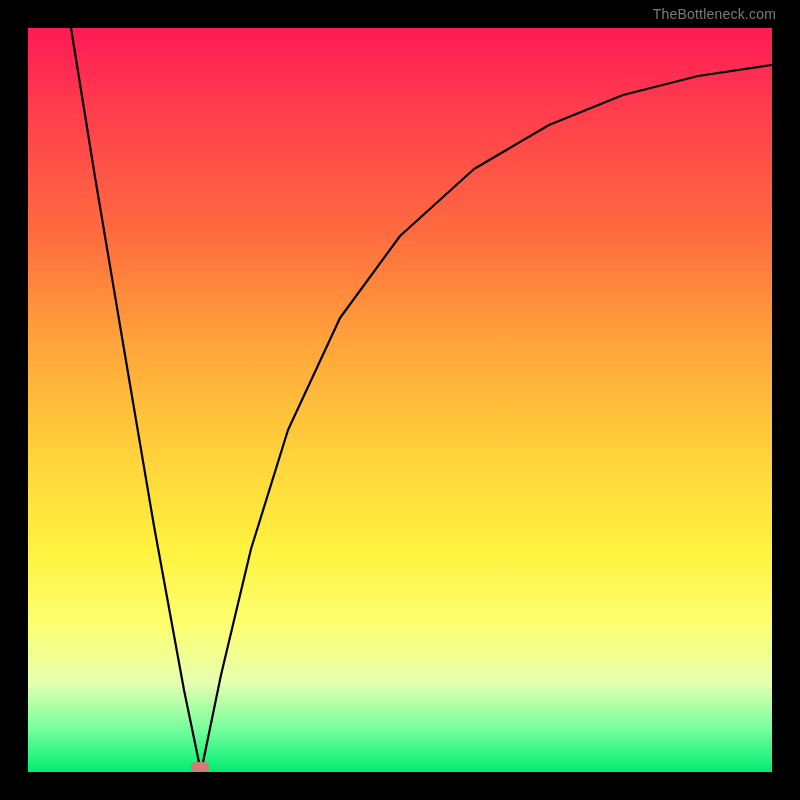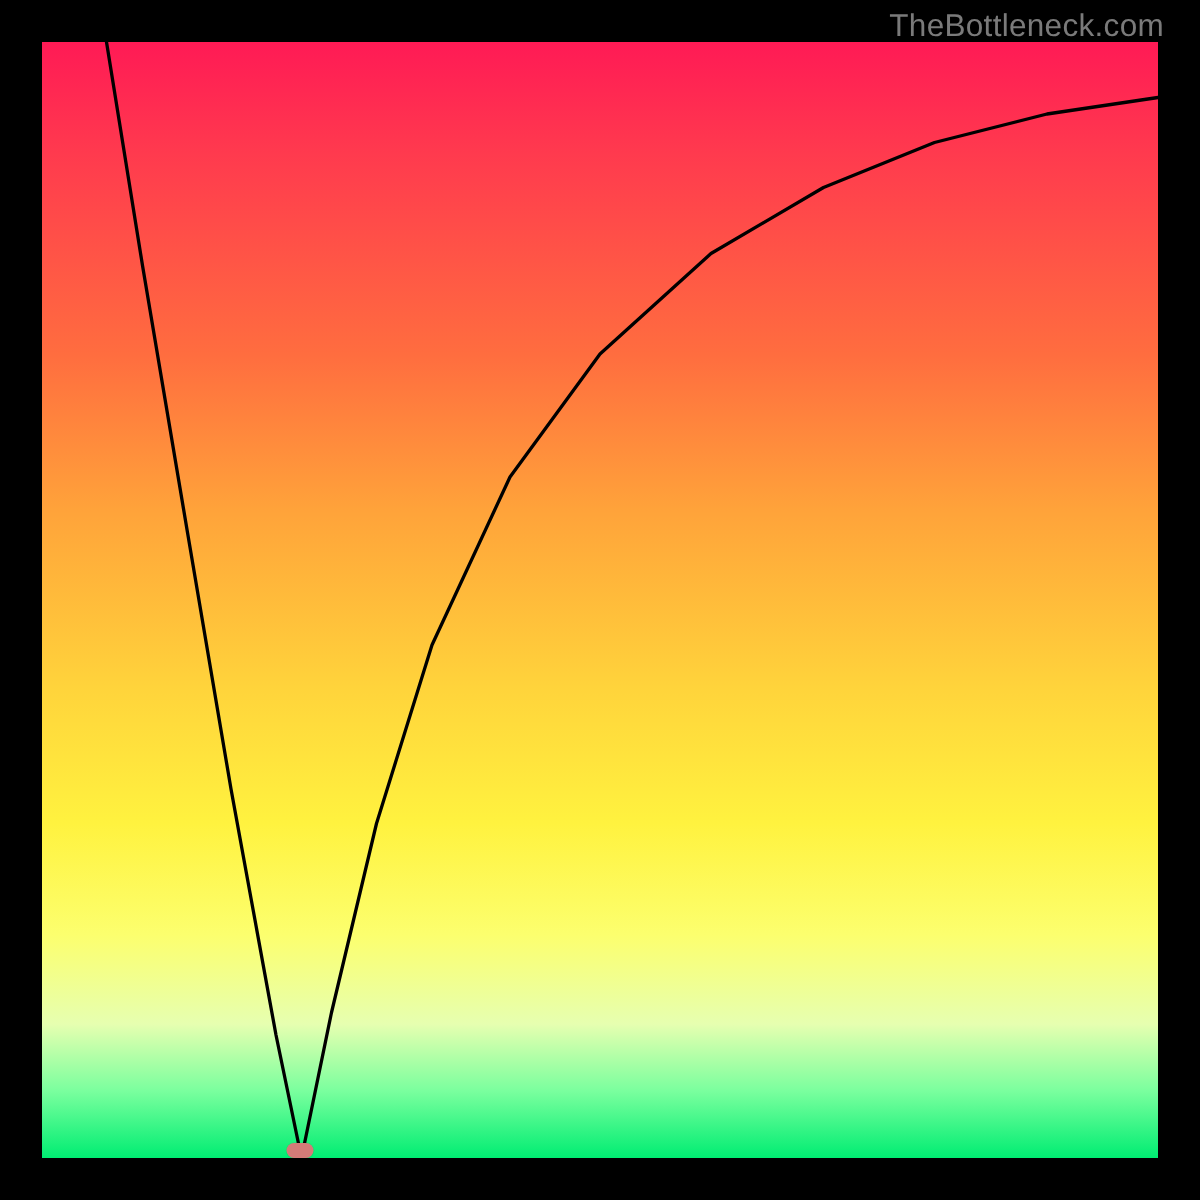--- a/index.html
+++ b/index.html
@@ -8,21 +8,21 @@
     position: relative;
     width: 800px;
     height: 800px;
     background: #000;
   }
   .watermark {
     position: absolute;
     top: 6px;
     right: 24px;
     font-family: Arial, Helvetica, sans-serif;
-    font-size: 21px;
+    font-size: 14px;
     font-weight: 500;
     color: #7a7a7a;
     letter-spacing: 0.2px;
   }
   .plot-wrap {
     position: absolute;
     left: 28px;
     top: 28px;
     width: 744px;
     height: 744px;

